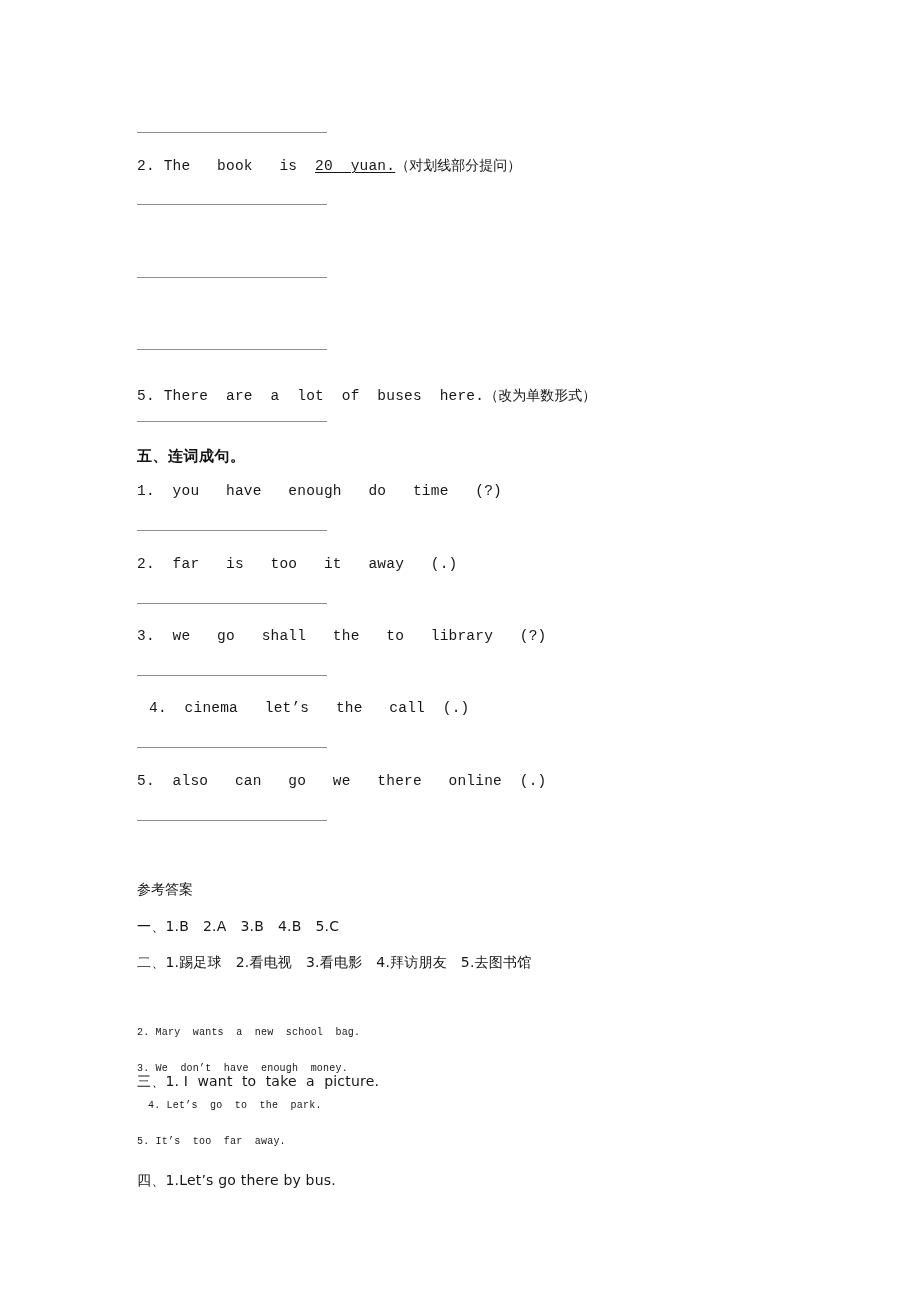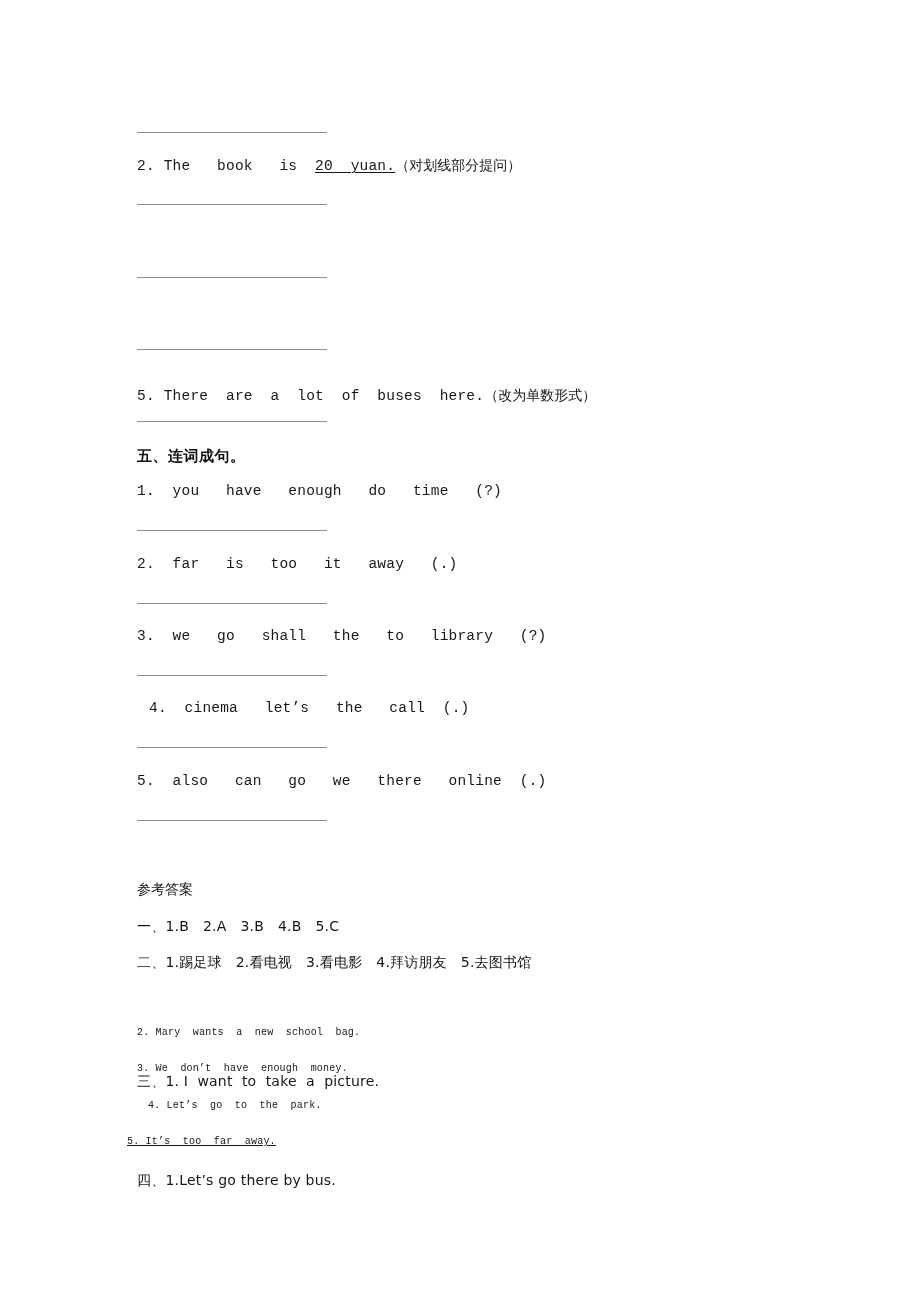--- a/index.html
+++ b/index.html
@@ -131,16 +131,16 @@
   </div>
 
   <div class="abs ans-head" style="left:137px; top:881px;">参考答案</div>
 
   <div class="abs ans-line mixed" style="left:137px; top:918px;">一、1.B   2.A   3.B   4.B   5.C</div>
   <div class="abs ans-line mixed" style="left:137px; top:954px;">二、1.踢足球   2.看电视   3.看电影   4.拜访朋友   5.去图书馆</div>
   <div class="abs ans-line mixed" style="left:137px; top:1045px;margin-top:28px;">三、1. I  want  to  take  a  picture.</div>
   <div class="abs ans-line" style="left:137px; top:1027px;">2. Mary  wants  a  new  school  bag.</div>
   <div class="abs ans-line" style="left:137px; top:1063px;text-align:right;">3. We  don’t  have  enough  money.</div>
   <div class="abs ans-line" style="left:148px; top:1100px;">4. Let’s  go  to  the  park.</div>
-  <div class="abs ans-line" style="left:127px; top:1136px;text-decoration:underline;">5. It’s  too  far  away.</div>
+  <div class="abs ans-line" style="left:137px; top:1136px;">5. It’s  too  far  away.</div>
   <div class="abs ans-line mixed" style="left:137px; top:1172px;">四、1.Let’s go there by bus.</div>
 
 </div>
 
 </body></html>

